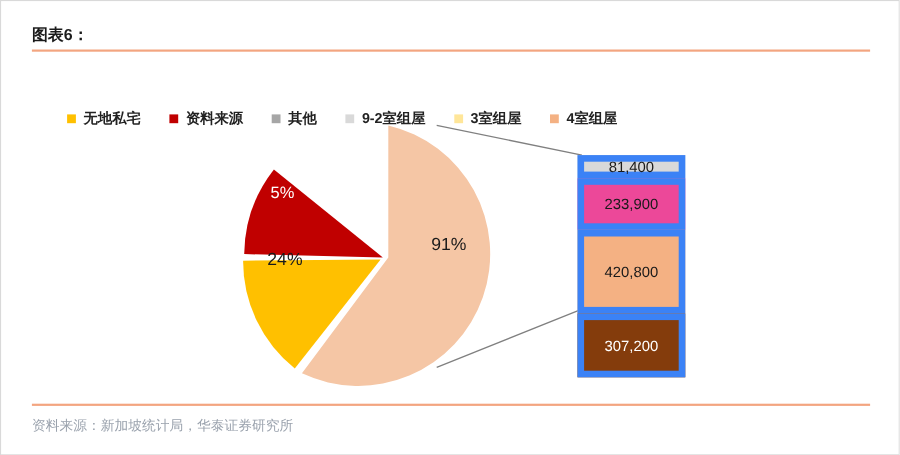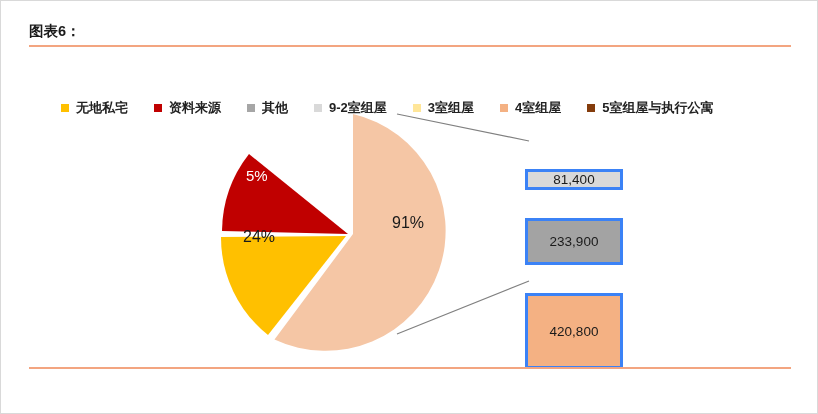--- a/index.html
+++ b/index.html
@@ -108,25 +108,24 @@
   
   .stack {
     position: absolute;
     left: 524px;
     top: 140px;
     width: 98px;
   }
   .stack-seg {
     position: relative;
     box-sizing: border-box;
-    border: 3px solid #3b82f6;
+    border: 6px solid #3b82f6;
     display: flex;
     align-items: center;
     justify-content: center;
-    margin-top: 28px;
   }
   .stack-val {
     font-size: 13.5px;
     color: #1a1a1a;
   }
   .stack-val.light {
     color: #ffffff;
   }
 
   
@@ -173,24 +172,20 @@
       <span class="legend-swatch" style="background:#D9D9D9"></span>
       <span class="legend-label">9-2室组屋</span>
     </div>
     <div class="legend-item">
       <span class="legend-swatch" style="background:#FFE699"></span>
       <span class="legend-label">3室组屋</span>
     </div>
     <div class="legend-item">
       <span class="legend-swatch" style="background:#F4B183"></span>
       <span class="legend-label">4室组屋</span>
-    </div>
-    <div class="legend-item">
-      <span class="legend-swatch" style="background:#843C0C"></span>
-      <span class="legend-label">5室组屋与执行公寓</span>
     </div>
   </div>
 
   <div class="plot">
     <svg width="818" height="270" viewBox="0 0 818 270">
 
       <line x1="396" y1="25" x2="528" y2="52" stroke="#808080" stroke-width="1.2"></line>
       <line x1="396" y1="245" x2="528" y2="192" stroke="#808080" stroke-width="1.2"></line>
 
       <path d="M 352 145
@@ -211,23 +206,27 @@
 
     <span class="pie-label on-dark" style="left:245px; top:78px;">5%</span>
     <span class="pie-label" style="left:242px; top:139px; font-size:16px;">24%</span>
     <span class="pie-label" style="left:391px; top:125px; font-size:16px;">91%</span>
   </div>
 
   <div class="stack">
     <div class="stack-seg" style="height:21px; background:#D9D9D9;">
       <span class="stack-val">81,400</span>
     </div>
-    <div class="stack-seg" style="height:47px; background:#a3a3a3;">
+    <div class="stack-seg" style="height:47px; background:#ec4899;">
       <span class="stack-val">233,900</span>
     </div>
     <div class="stack-seg" style="height:76px; background:#F4B183;text-align:center;">
       <span class="stack-val">420,800</span>
     </div>
+    <div class="stack-seg" style="height:58px; background:#843C0C;">
+      <span class="stack-val light">307,200</span>
+    </div>
   </div>
 
   <div class="foot-rule"></div>
+  <div class="foot-note">资料来源：新加坡统计局，华泰证券研究所</div>
 
 </div>
 
 </body></html>

